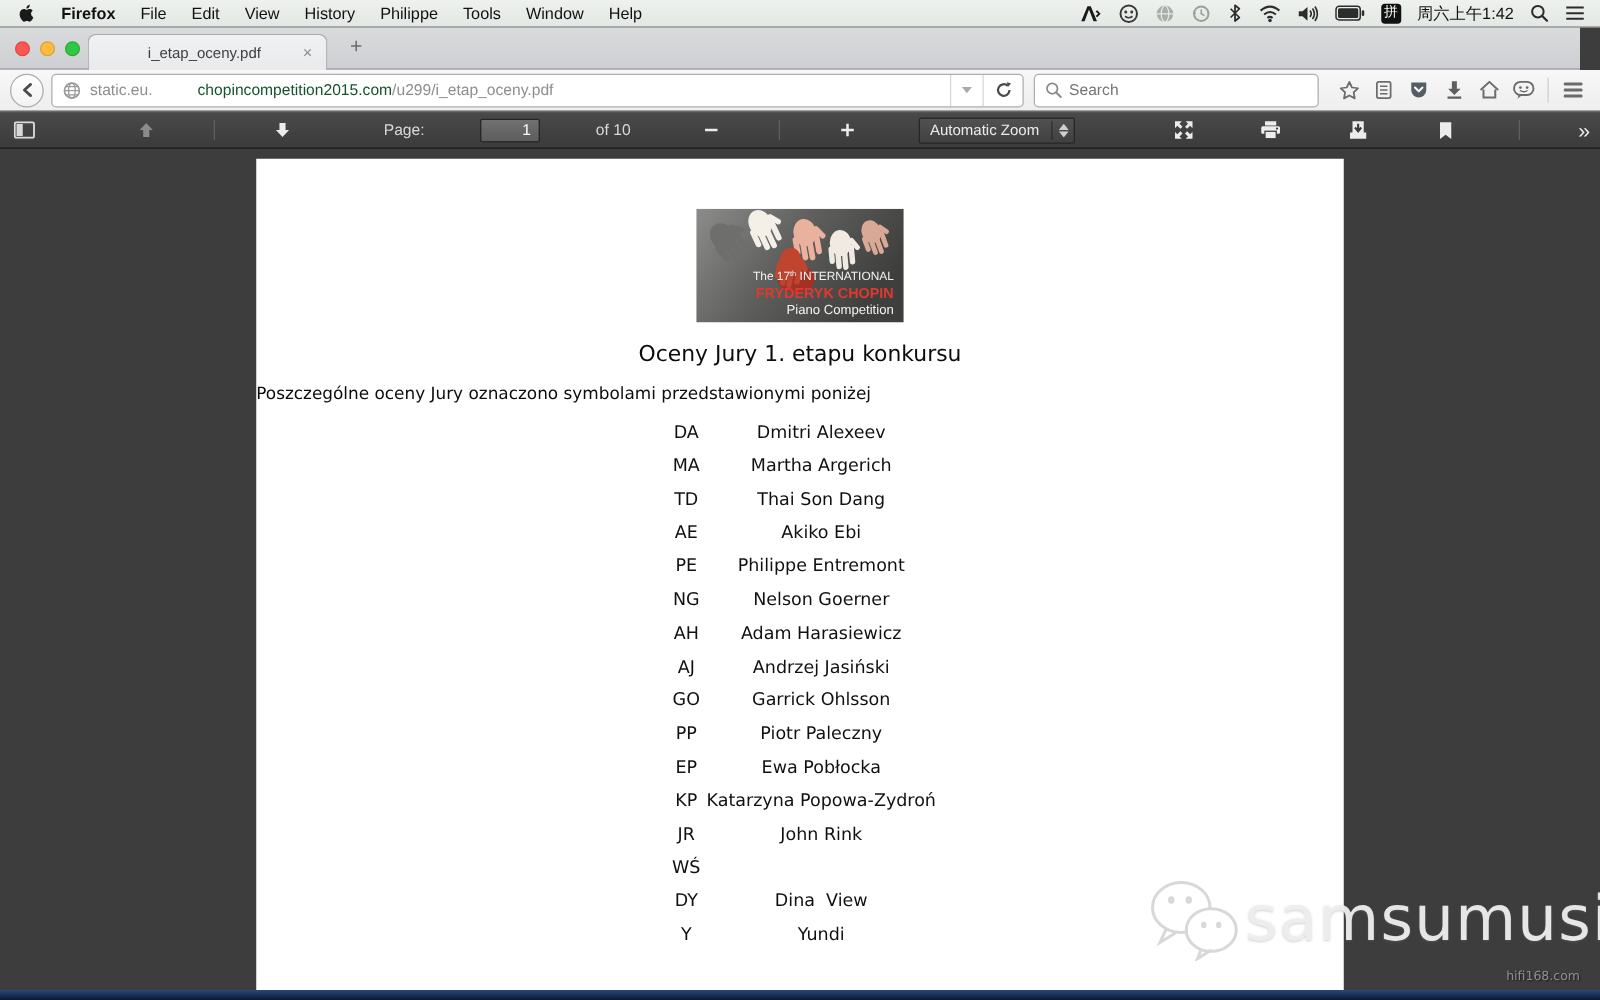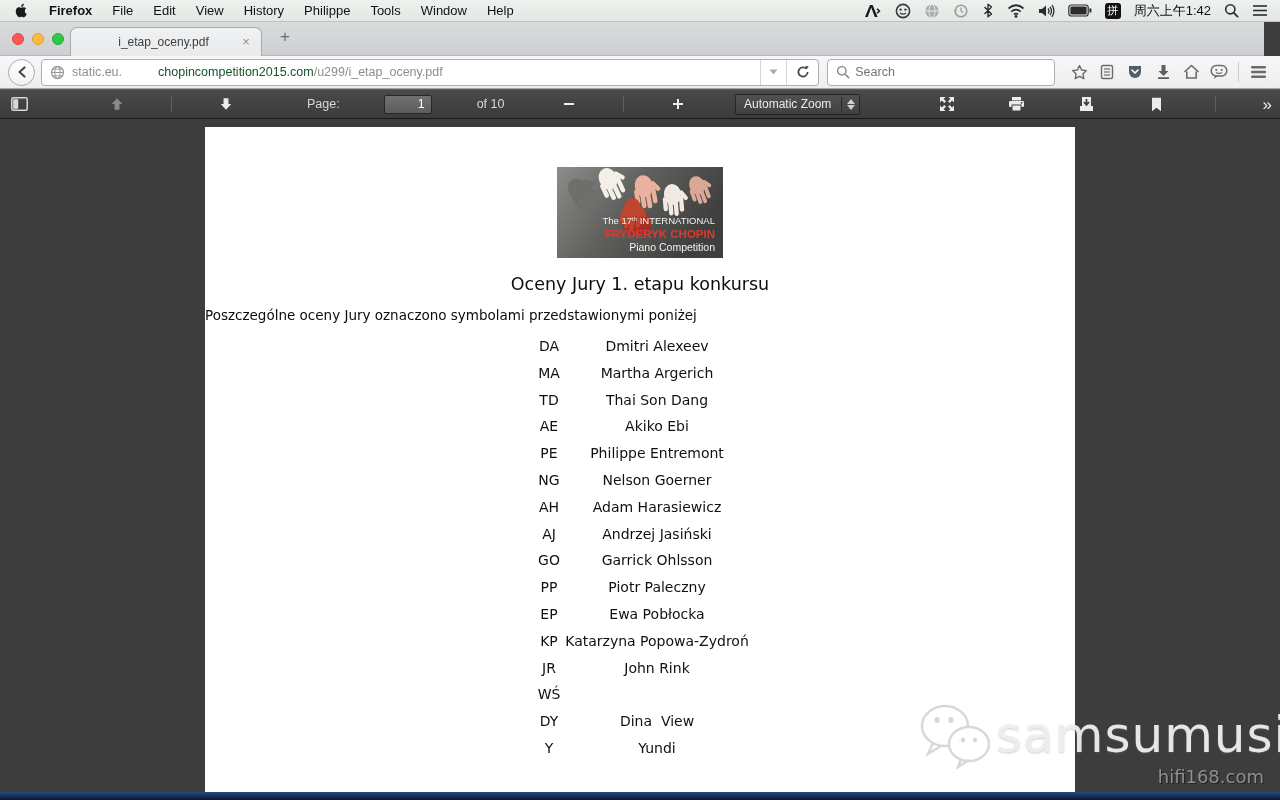--- a/index.html
+++ b/index.html
@@ -82,21 +82,21 @@
   .doc-subtitle { position:absolute; top:180px; left:0; width:100%; font-size:13.5px; color:#0c0c0c; }
   .jury { position:absolute; top:206px; left:0; width:100%; }
   .jrow { position:relative; height:26.8px; }
   .jcode { position:absolute; left:274px; width:140px; text-align:center; font-size:14px; line-height:26.8px; white-space:pre; }
   .jname { position:absolute; left:252px; width:400px; text-align:center; font-size:14px; line-height:26.8px; white-space:pre; }
 
   
   .watermark { position:absolute; left:918px; top:582px; display:flex; align-items:center; z-index:20; pointer-events:none; }
   .wm-text { font-family:"DejaVu Sans", sans-serif; font-size:50px; font-weight:400; letter-spacing:1px;
              color:rgba(238,238,238,0.95); text-shadow:0 1px 2px rgba(120,120,120,0.35); margin-left:2px; }
-  .credit { position:absolute; right:16px; bottom:13px; font-size:18px; color:#8f8f8f; z-index:21;
+  .credit { position:absolute; right:16px; bottom:13px; font-size:10px; color:#8f8f8f; z-index:21;
             text-shadow:1px 1px 1px #1f1f1f; font-family:"DejaVu Sans", sans-serif; }
   .bottomstrip { position:absolute; left:0; right:0; bottom:0; height:8px; z-index:30;
                  background:linear-gradient(#27497a,#0a1730); }
 
   svg { display:block; }
 </style>
 </head>
 <body>
 
 <div class="screen">

